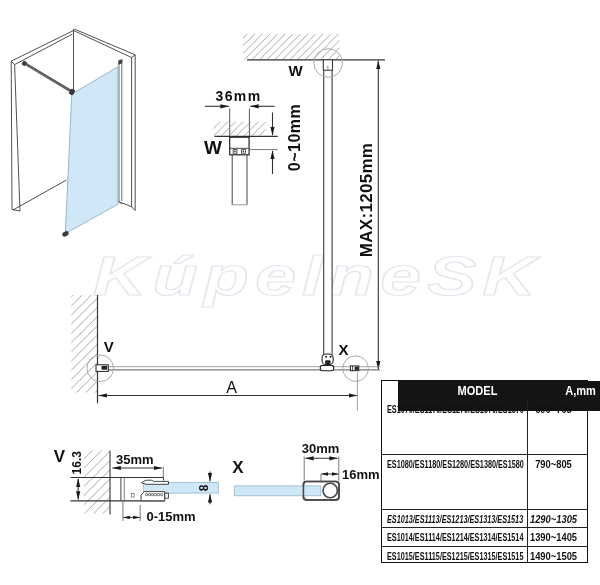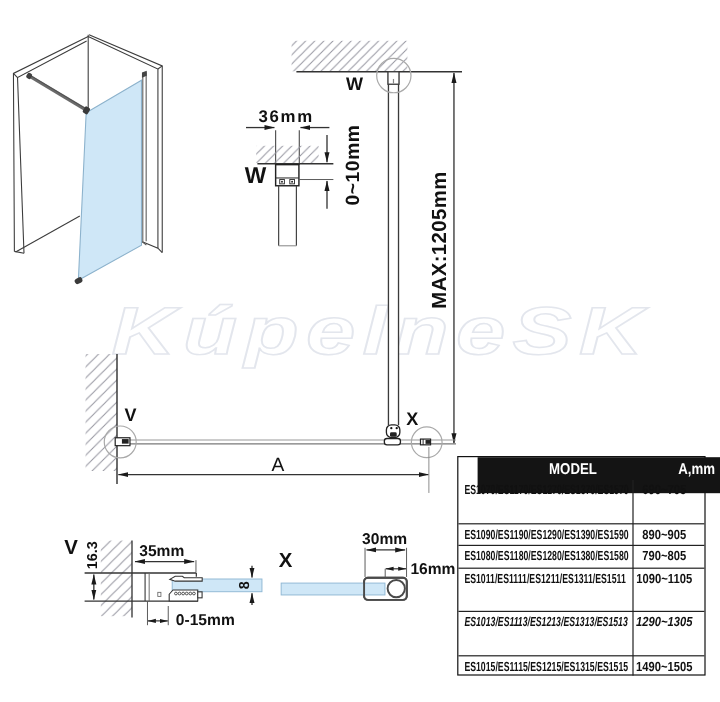--- a/index.html
+++ b/index.html
@@ -188,30 +188,26 @@
     </div>
     <div id="vline"></div>
     <div class="row" style="top:19px;border-top:none;">
       <div class="mdl">ES1070/ES1170/ES1270/ES1370/ES1570</div>
         <div class="amm">690~705</div>
       </div>
     <div class="row" style="top:37.2px;margin-top:36px;">
       <div class="mdl">ES1080/ES1180/ES1280/ES1380/ES1580</div>
         <div class="amm">790~805</div>
       </div>
-    <div class="row" style="top:55.4px;">
-      <div class="mdl">ES1090/ES1190/ES1290/ES1390/ES1590</div>
-        <div class="amm">890~905</div>
-      </div>
-    <div class="row" style="top:91.8px;">
-      <div class="mdl">ES1011/ES1111/ES1211/ES1311/ES1511</div>
-        <div class="amm">1090~1105</div>
-      </div>
     <div class="row" style="top:128.2px;font-style:italic;">
       <div class="mdl">ES1013/ES1113/ES1213/ES1313/ES1513</div>
         <div class="amm">1290~1305</div>
       </div>
+    <div class="row" style="top:146.4px;">
+      <div class="mdl">ES1014/ES1114/ES1214/ES1314/ES1514</div>
+        <div class="amm">1390~1405</div>
+      </div>
     <div class="row" style="top:164.6px;">
       <div class="mdl">ES1015/ES1115/ES1215/ES1315/ES1515</div>
         <div class="amm">1490~1505</div>
       </div>
   </div>
 </div>
 
 </body></html>

